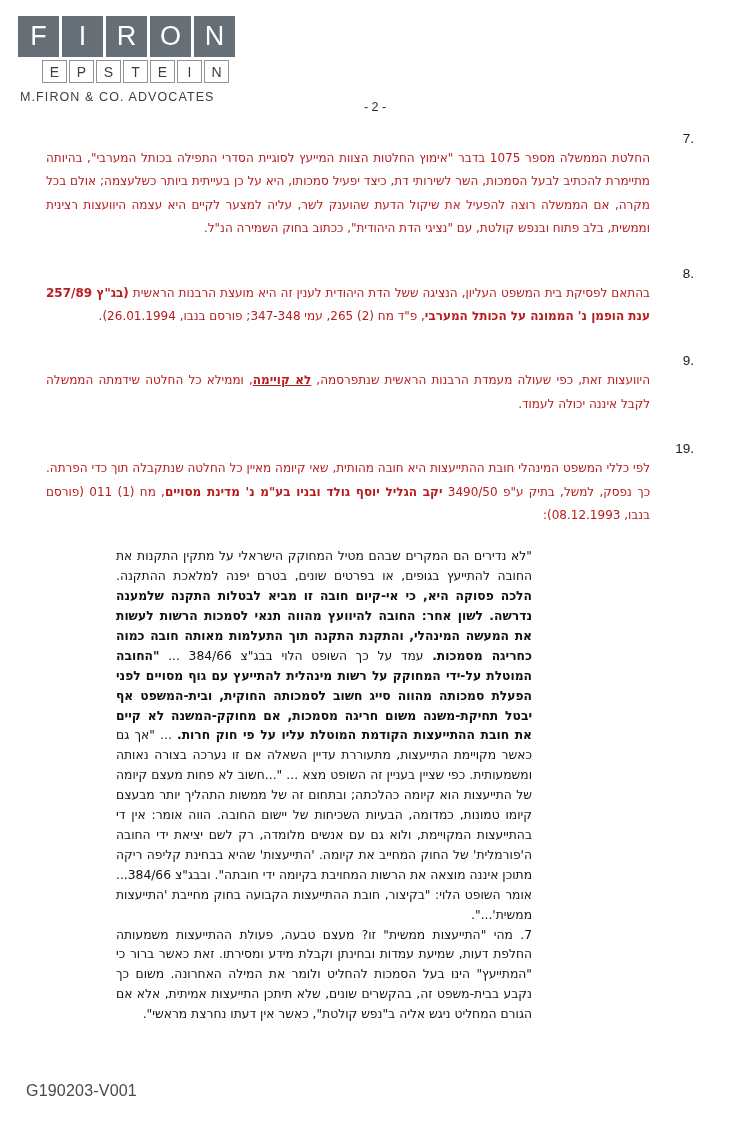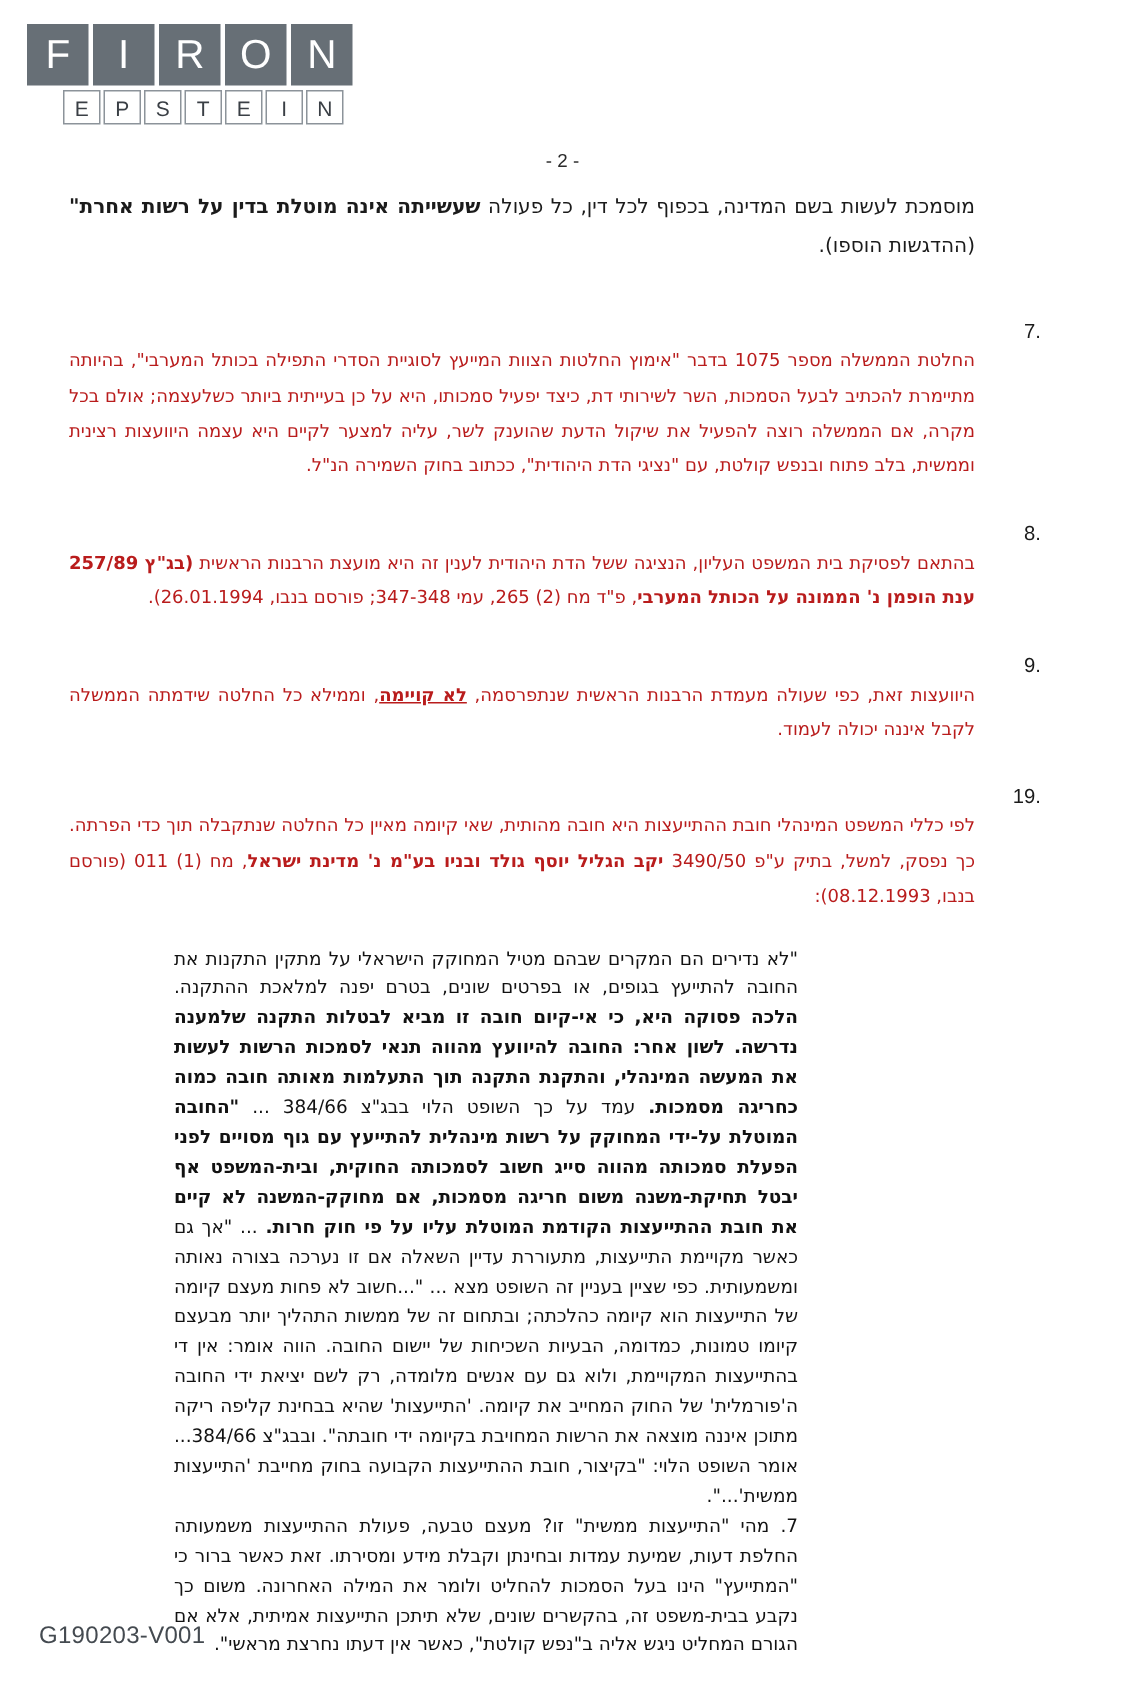--- a/index.html
+++ b/index.html
@@ -201,44 +201,44 @@
     </div>
     <div class="logo-row-sub">
       <div class="logo-tile-sm">E</div>
       <div class="logo-tile-sm">P</div>
       <div class="logo-tile-sm">S</div>
       <div class="logo-tile-sm">T</div>
       <div class="logo-tile-sm">E</div>
       <div class="logo-tile-sm">I</div>
       <div class="logo-tile-sm">N</div>
     </div>
+    <div class="firm-name">M.FIRON &amp; CO. ADVOCATES</div>
   </div>
 
   <div class="page-number">- 2 -</div>
 
   <div class="body-col">
 
-    <p class="cont-para"><span>מוסמכת לעשות בשם המדינה, בכפוף לכל דין, כל פעולה </span><b>שעשייתה אינה מוטלת בדין על רשות אחרת"</b><span> (ההדגשות הוספו).</span></p>
 
     <div id="clause-list">
         <div class="clause">
           <div class="clause-num">7.</div>
           <div class="clause-body"><span>החלטת הממשלה מספר 1075 בדבר "אימוץ החלטות הצוות המייעץ לסוגיית הסדרי התפילה בכותל המערבי", בהיותה מתיימרת להכתיב לבעל הסמכות, השר לשירותי דת, כיצד יפעיל סמכותו, היא על כן בעייתית ביותר כשלעצמה; אולם בכל מקרה, אם הממשלה רוצה להפעיל את שיקול הדעת שהוענק לשר, עליה למצער לקיים היא עצמה היוועצות רצינית וממשית, בלב פתוח ובנפש קולטת, עם "נציגי הדת היהודית", ככתוב בחוק השמירה הנ"ל.</span></div>
         </div>
         <div class="clause">
           <div class="clause-num">8.</div>
           <div class="clause-body"><span>בהתאם לפסיקת בית המשפט העליון, הנציגה ששל הדת היהודית לענין זה היא מועצת הרבנות הראשית </span><b><span>(בג"ץ 257/89 ענת הופמן נ' הממונה על הכותל המערבי</span></b><span>, פ"ד מח (2) 265, עמי 347-348; פורסם בנבו, 26.01.1994).</span></div>
         </div>
         <div class="clause">
           <div class="clause-num">9.</div>
           <div class="clause-body"><span>היוועצות זאת, כפי שעולה מעמדת הרבנות הראשית שנתפרסמה, </span><b class="u"><span>לא קויימה</span></b><span>, וממילא כל החלטה שידמתה הממשלה לקבל איננה יכולה לעמוד.</span></div>
         </div>
         <div class="clause">
           <div class="clause-num">19.</div>
-          <div class="clause-body"><span>לפי כללי המשפט המינהלי חובת ההתייעצות היא חובה מהותית, שאי קיומה מאיין כל החלטה שנתקבלה תוך כדי הפרתה. כך נפסק, למשל, בתיק ע"פ 3490/50 </span><b><span>יקב הגליל יוסף גולד ובניו בע"מ נ' מדינת ישראל</span></b><span>, מח (1) 011 (פורסם בנבו, 08.12.1993):</span></div>
+          <div class="clause-body"><span>לפי כללי המשפט המינהלי חובת ההתייעצות היא חובה מהותית, שאי קיומה מאיין כל החלטה שנתקבלה תוך כדי הפרתה. כך נפסק, למשל, בתיק ע"פ 3490/50 </span><b><span>יקב הגליל יוסף גולד ובניו בע"מ נ' מדינת מסויים</span></b><span>, מח (1) 011 (פורסם בנבו, 08.12.1993):</span></div>
         </div>
       </div>
 
     <div class="quote-block" id="quote-block">
         <p><span>"לא נדירים הם המקרים שבהם מטיל המחוקק הישראלי על מתקין התקנות את החובה להתייעץ בגופים, או בפרטים שונים, בטרם יפנה למלאכת ההתקנה. </span><b><span>הלכה פסוקה היא, כי אי-קיום חובה זו מביא לבטלות התקנה שלמענה נדרשה. לשון אחר: החובה להיוועץ מהווה תנאי לסמכות הרשות לעשות את המעשה המינהלי, והתקנת התקנה תוך התעלמות מאותה חובה כמוה כחריגה מסמכות.</span></b><span> עמד על כך השופט הלוי בבג"צ 384/66 ... </span><b><span>"החובה המוטלת על-ידי המחוקק על רשות מינהלית להתייעץ עם גוף מסויים לפני הפעלת סמכותה מהווה סייג חשוב לסמכותה החוקית, ובית-המשפט אף יבטל תחיקת-משנה משום חריגה מסמכות, אם מחוקק-המשנה לא קיים את חובת ההתייעצות הקודמת המוטלת עליו על פי חוק חרות.</span></b><span> ... "אך גם כאשר מקויימת התייעצות, מתעוררת עדיין השאלה אם זו נערכה בצורה נאותה ומשמעותית. כפי שציין בעניין זה השופט מצא ... "...חשוב לא פחות מעצם קיומה של התייעצות הוא קיומה כהלכתה; ובתחום זה של ממשות התהליך יותר מבעצם קיומו טמונות, כמדומה, הבעיות השכיחות של יישום החובה. הווה אומר: אין די בהתייעצות המקויימת, ולוא גם עם אנשים מלומדה, רק לשם יציאת ידי החובה ה'פורמלית' של החוק המחייב את קיומה. 'התייעצות' שהיא בבחינת קליפה ריקה מתוכן איננה מוצאה את הרשות המחויבת בקיומה ידי חובתה". ובבג"צ 384/66... אומר השופט הלוי: "בקיצור, חובת ההתייעצות הקבועה בחוק מחייבת 'התייעצות ממשית'...".</span></p>
         <p><span>7. מהי "התייעצות ממשית" זו? מעצם טבעה, פעולת ההתייעצות משמעותה החלפת דעות, שמיעת עמדות ובחינתן וקבלת מידע ומסירתו. זאת כאשר ברור כי "המתייעץ" הינו בעל הסמכות להחליט ולומר את המילה האחרונה. משום כך נקבע בבית-משפט זה, בהקשרים שונים, שלא תיתכן התייעצות אמיתית, אלא אם הגורם המחליט ניגש אליה ב"נפש קולטת", כאשר אין דעתו נחרצת מראשי".</span></p>
       </div>
 
   </div>
 

